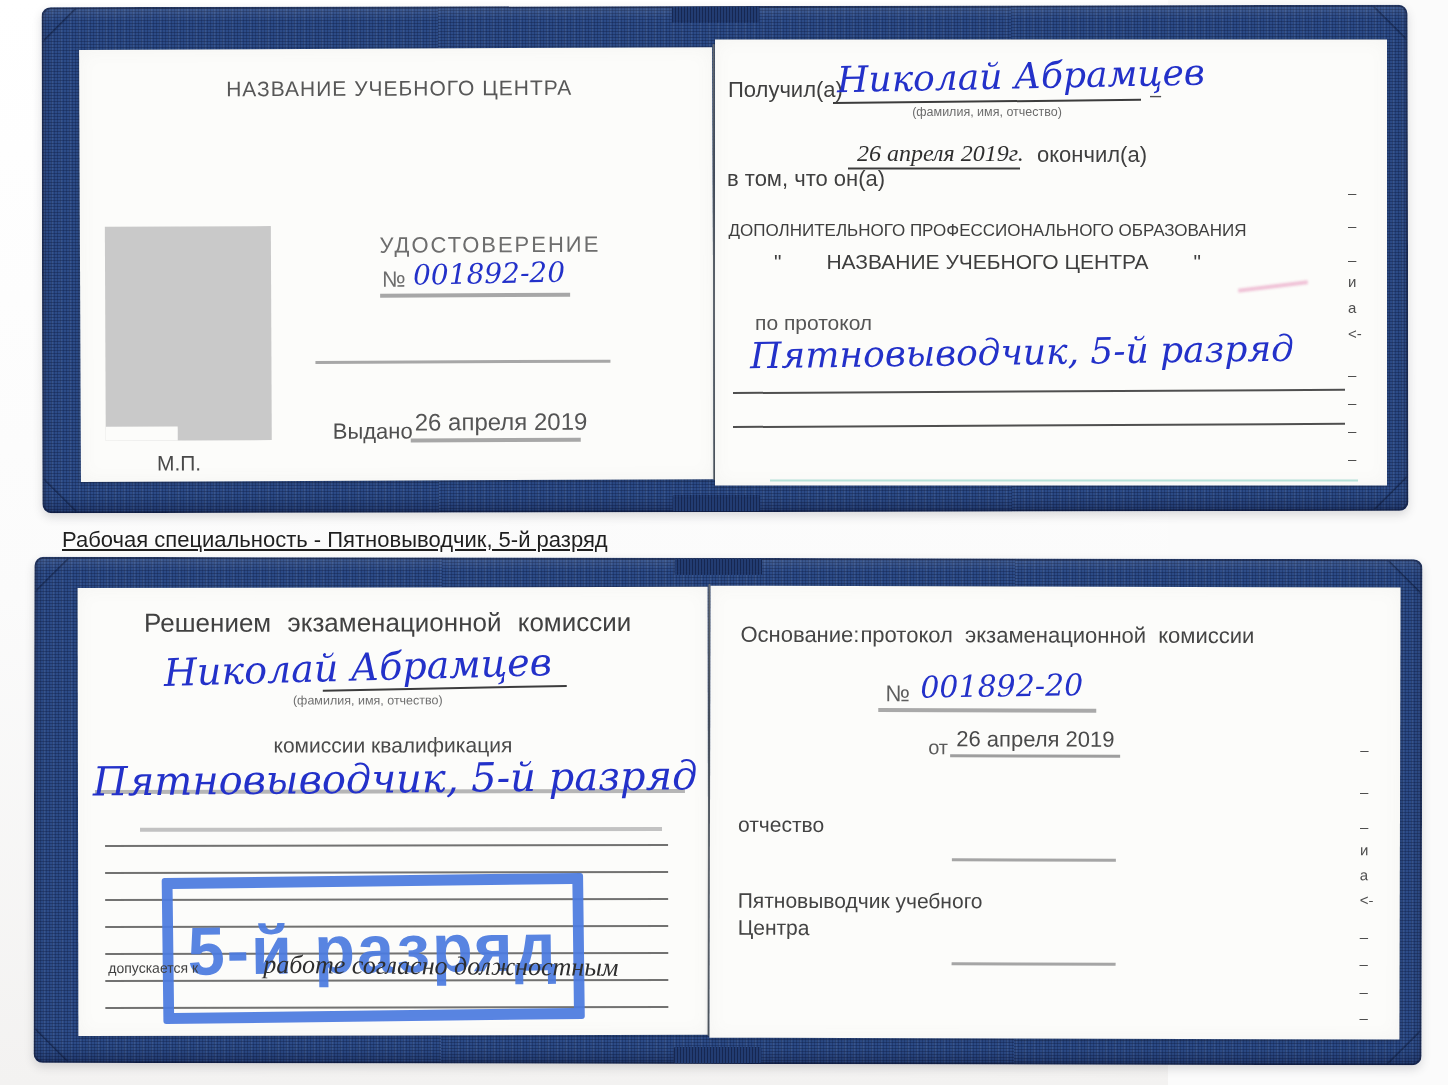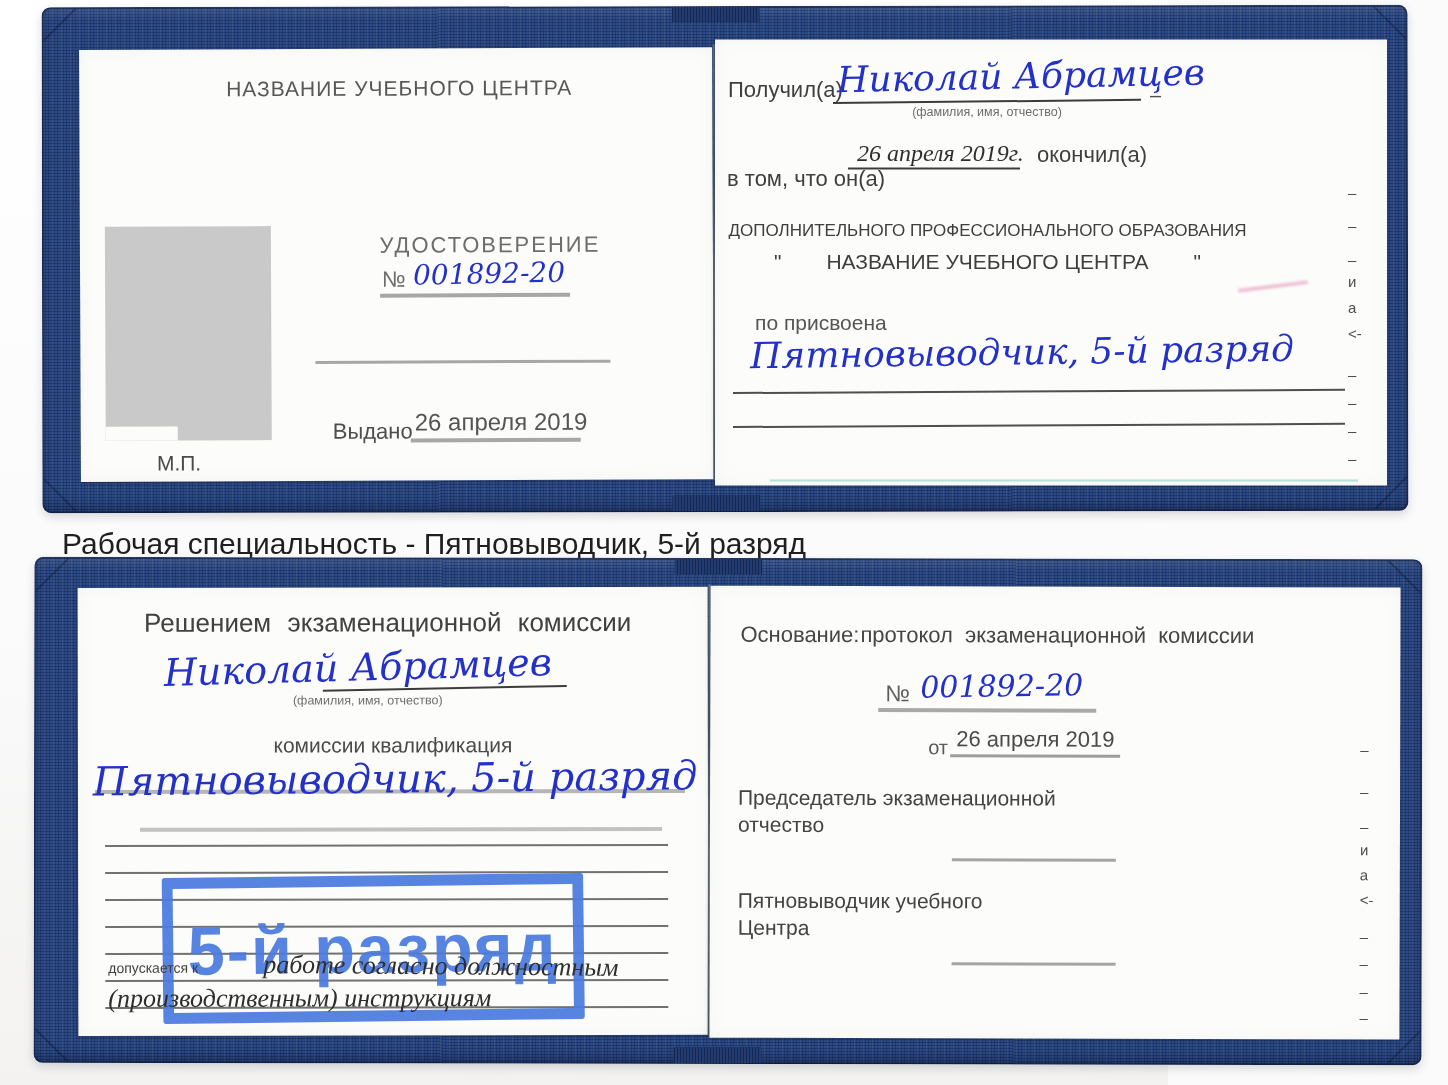--- a/index.html
+++ b/index.html
@@ -137,21 +137,21 @@
       <div class="rule" style="left:133px;top:128px;width:172px;background:#3c3c3c;"></div>
       <div class="t" style="left:322px;top:103px;font-size:22px;color:#3f3f3f;">окончил(а)</div>
 
       <div class="t center" style="left:0px;top:182px;width:545px;font-size:17px;color:#3e3e3e;">ДОПОЛНИТЕЛЬНОГО ПРОФЕССИОНАЛЬНОГО ОБРАЗОВАНИЯ</div>
       <div style="position:absolute;left:0px;top:211px;width:545px;display:flex;justify-content:center;gap:45px;font-size:21px;color:#3e3e3e;">
         <span>"</span>
         <span>НАЗВАНИЕ УЧЕБНОГО ЦЕНТРА</span>
         <span>"</span>
       </div>
 
-      <div class="t" style="left:40px;top:272px;font-size:21px;color:#555;">по присвоена</div>
+      <div class="t" style="left:40px;top:272px;font-size:21px;color:#555;">по протокол</div>
       <div class="t script" style="left:35px;top:292px;font-size:36px;transform:rotate(-0.8deg);">Пятновыводчик, 5-й разряд</div>
       <div class="rule" style="left:18px;top:351px;width:612px;transform:rotate(-0.3deg);"></div>
       <div class="rule" style="left:18px;top:385px;width:612px;transform:rotate(-0.3deg);"></div>
 
       <div class="artifact" style="left:523px;top:245px;width:70px;height:4px;background:rgba(224,125,170,.45);transform:rotate(-7deg);filter:blur(1px);"></div>
       <div class="artifact" style="left:55px;top:440px;width:588px;height:2px;background:rgba(125,205,190,.55);"></div>
 
       <div style="position:absolute;left:633px;top:0;width:30px;height:446px;">
         <span class="edge-mark" style="top:145px;">–</span>
         <span class="edge-mark" style="top:178px;">–</span>
@@ -160,21 +160,21 @@
         <span class="edge-mark" style="top:260px;">а</span>
         <span class="edge-mark" style="top:286px;">&lt;-</span>
         <span class="edge-mark" style="top:327px;">–</span>
         <span class="edge-mark" style="top:355px;">–</span>
         <span class="edge-mark" style="top:383px;">–</span>
         <span class="edge-mark" style="top:411px;">–</span>
       </div>
     </div>
   </div>
 
-  <div class="t" style="left:62px;top:527px;font-size:30px;color:#1f1f1f;">Рабочая специальность - Пятновыводчик, 5-й разряд</div>
+  <div class="t" style="left:62px;top:527px;font-size:22px;color:#1f1f1f;text-decoration:underline;">Рабочая специальность - Пятновыводчик, 5-й разряд</div>
 
   <div class="cover" style="left:34px;top:558px;width:1388px;height:506px;transform:rotate(0.1deg);">
     <div class="fold tl"></div>
     <div class="fold tr"></div>
     <div class="fold bl"></div>
     <div class="fold br"></div>
     <div class="spine-tab top" style="left:640px;"></div>
     <div class="spine-tab bottom" style="left:640px;"></div>
 
     <div class="page" style="left:44px;top:30px;width:630px;height:448px;transform:rotate(-0.2deg);">
@@ -198,39 +198,37 @@
       <div class="rule" style="left:27px;top:365px;width:563px;height:2px;opacity:.8;"></div>
       <div class="rule" style="left:27px;top:392px;width:563px;height:2px;opacity:.8;"></div>
       <div class="rule" style="left:27px;top:419px;width:563px;height:2px;opacity:.8;"></div>
 
       <div class="stamp" style="left:80px;top:288px;width:408px;height:124px;">
           <span>5-й разряд</span>
         </div>
 
       <div class="t over-stamp" style="left:30px;top:372px;font-size:14px;color:#3f3f3f;">допускается к</div>
       <div class="t serifital over-stamp" style="left:185px;top:364px;font-size:26px;transform:rotate(0.6deg);">работе согласно должностным</div>
-      <div class="t serifital over-stamp" style="left:30px;top:396px;font-size:26px;">(производственным) инструкциям</div>
     </div>
 
     <div class="spine-line" style="left:674px;top:26px;height:452px;"></div>
 
     <div class="page" style="left:676px;top:28px;width:690px;height:452px;transform:rotate(0.05deg);">
 
       <div class="t" style="left:30px;top:36px;font-size:22px;color:#454545;">Основание:</div>
       <div class="t" style="left:150px;top:36px;font-size:22px;color:#454545;word-spacing:6px;">протокол экзаменационной комиссии</div>
 
       <div class="t" style="left:175px;top:94px;font-size:23px;color:#5e5e5e;">№</div>
       <div class="t script" style="left:210px;top:82px;font-size:30px;transform:rotate(-1deg);">001892-20</div>
       <div class="rule gray thick" style="left:168px;top:122px;width:218px;background:#a9a9a9;"></div>
 
       <div class="t" style="left:218px;top:150px;font-size:20px;color:#5a5a5a;">от</div>
       <div class="t" style="left:246px;top:140px;font-size:22px;color:#4a4a4a;">26 апреля 2019</div>
       <div class="rule gray thick" style="left:240px;top:168px;width:170px;height:3px;background:#9e9e9e;"></div>
 
-      <div class="t" style="left:28px;top:200px;font-size:21px;color:#434343;">Председатель экзаменационной</div>
       <div class="t" style="left:28px;top:227px;font-size:21px;color:#434343;">отчество</div>
       <div class="rule gray thick" style="left:242px;top:272px;width:164px;height:3px;background:#a5a5a5;"></div>
 
       <div class="t" style="left:28px;top:303px;font-size:21px;color:#434343;">Пятновыводчик учебного</div>
       <div class="t" style="left:28px;top:330px;font-size:21px;color:#434343;">Центра</div>
       <div class="rule gray thick" style="left:242px;top:376px;width:164px;height:3px;background:#a5a5a5;"></div>
 
       <div style="position:absolute;left:650px;top:0;width:30px;height:452px;">
         <span class="edge-mark" style="top:154px;">–</span>
         <span class="edge-mark" style="top:196px;">–</span>

